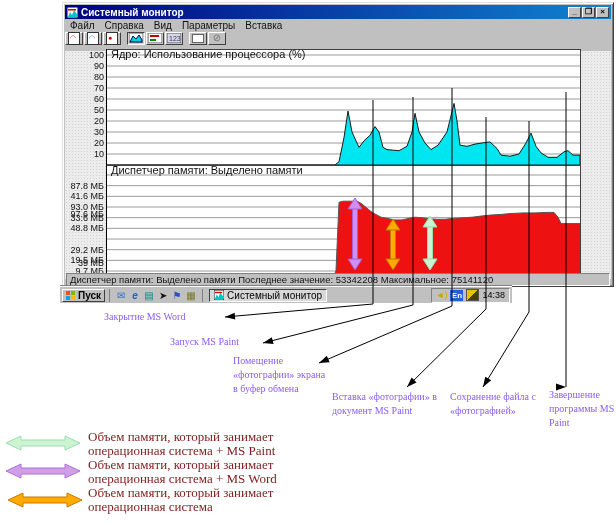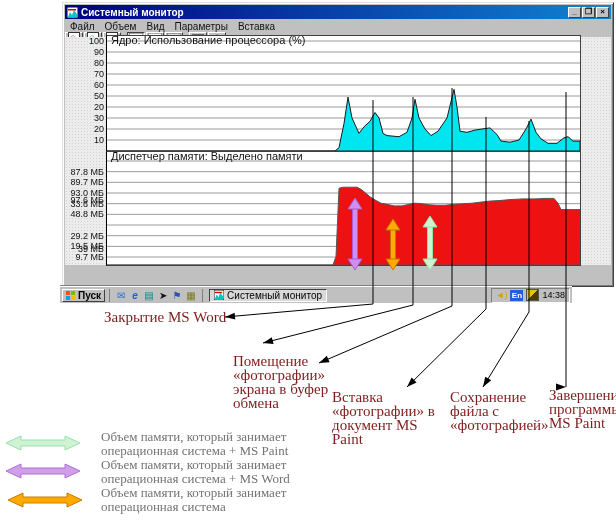--- a/index.html
+++ b/index.html
@@ -13,45 +13,45 @@
             background:linear-gradient(90deg,#000080,#1084d0);
             display:flex;align-items:center;padding:0 2px;color:#fff;
             font-size:10px;font-weight:bold;}
   .title-icon{width:11px;height:11px;margin-right:3px;flex:0 0 auto;}
   .title-text{flex:1;white-space:nowrap;overflow:hidden;}
   .tb-btn{width:13px;height:11px;background:#c0c0c0;border:1px solid;
           border-color:#fff #404040 #404040 #fff;font-size:8px;line-height:8px;
           color:#000;text-align:center;margin-left:1px;font-weight:bold;
           font-family:"Liberation Sans",sans-serif;padding:0;}
   .menubar{position:absolute;left:2px;top:17px;right:2px;height:12px;
-           display:flex;align-items:center;font-size:10px;color:#111;}
+           display:flex;font-size:10px;color:#111;}
   .menu-item{padding:0 5px;}
   .toolbar{position:absolute;left:2px;top:29px;right:2px;height:12px;
            display:flex;align-items:center;}
   .tool-btn{width:18px;height:13px;background:#c0c0c0;border:1px solid;
             border-color:#fff #404040 #404040 #fff;margin-right:1px;
             display:flex;align-items:center;justify-content:center;padding:0;}
   .tool-btn.pressed{border-color:#404040 #fff #fff #404040;background:#d0d0d0;}
   .tool-sep{width:5px;height:13px;}
   .doc-glyph{width:10px;height:11px;background:#fff;border:1px solid #333;position:relative;}
   .doc-glyph span{position:absolute;left:1px;top:1px;font-size:7px;line-height:7px;}
   
-  .client{position:absolute;left:2px;top:34px;right:2px;height:228px;background:#ececec;
+  .client{position:absolute;left:2px;top:48px;right:2px;height:228px;background:#ececec;
           background-image:radial-gradient(#d2d2d2 20%,rgba(0,0,0,0) 22%);background-size:3px 3px;}
   .plot{position:absolute;background:#fff;border:1px solid #404040;border-left-color:#000;}
   .plot svg{display:block;}
   .chart-title{position:absolute;font-size:11px;color:#111;white-space:nowrap;}
   .ticks{position:absolute;}
   .ticks div{position:absolute;right:0;font-size:9px;color:#111;white-space:nowrap;}
   .statusbar{position:absolute;left:3px;right:3px;top:270px;height:11px;
              border:1px solid;border-color:#808080 #fff #fff #808080;
              font-size:9.5px;color:#111;padding:0 3px;line-height:11px;
              white-space:nowrap;overflow:hidden;background:#c0c0c0;}
   
-  .taskbar{position:absolute;left:60px;top:286px;width:512px;height:17px;background:#c0c0c0;
+  .taskbar{position:absolute;left:60px;top:286px;width:452px;height:17px;background:#c0c0c0;
            border-top:1px solid #fff;box-shadow:0 -1px 0 #808080;
            display:flex;align-items:center;padding:0 2px;box-sizing:border-box;}
   .start-btn{height:13px;background:#c0c0c0;border:1px solid;
              border-color:#fff #404040 #404040 #fff;display:flex;align-items:center;
              font-size:10px;font-weight:bold;padding:0 3px;margin-right:4px;}
   .winflag{position:relative;width:9px;height:9px;margin-right:3px;}
   .winflag i{position:absolute;width:4px;height:4px;}
   .ql{display:flex;align-items:center;margin-right:6px;border-left:1px solid #808080;
       border-right:1px solid #808080;padding:0 4px;height:13px;}
   .ql span{width:14px;text-align:center;font-size:10px;line-height:13px;}
@@ -60,24 +60,24 @@
             font-size:10px;padding:0 4px;min-width:96px;}
   .task-btn .mini-icon{width:10px;height:10px;margin-right:3px;}
   .tray{margin-left:auto;height:13px;border:1px solid;border-color:#808080 #fff #fff #808080;
         display:flex;align-items:center;padding:0 4px;font-size:9px;gap:3px;}
   .en-badge{width:13px;height:11px;background:#245edb;color:#fff;font-size:8px;
             font-weight:bold;text-align:center;line-height:11px;}
   .disp-icon{width:11px;height:10px;background:linear-gradient(135deg,#e8c400 50%,#4a3c00 50%);
              border:1px solid #555;}
   .spk{color:#c8a800;font-size:9px;line-height:11px;}
   
-  .ann{position:absolute;font-family:"Liberation Serif",serif;font-size:15px;
-       line-height:14px;color:#7f1d1d;}
+  .ann{position:absolute;font-family:"Liberation Serif",serif;font-size:10px;
+       line-height:14px;color:#8b5cf6;}
   .legend-text{position:absolute;font-family:"Liberation Serif",serif;font-size:13px;
-               line-height:14px;color:#737373;width:240px;margin-left:13px;}
+               line-height:14px;color:#7f1d1d;width:240px;}
   .overlay{position:absolute;left:0;top:0;width:616px;height:531px;pointer-events:none;z-index:50;}
 </style>
 </head>
 <body>
 
 <div class="page">
 
   <div class="win">
 
     <div class="titlebar">
@@ -87,21 +87,21 @@
         <rect x="1" y="2" width="8" height="1.5" fill="#d00"></rect>
       </svg>
       <span class="title-text">Системный монитор</span>
       <button class="tb-btn">_</button>
       <button class="tb-btn">❐</button>
       <button class="tb-btn">×</button>
     </div>
 
     <div class="menubar">
       <span class="menu-item">Файл</span>
-      <span class="menu-item">Объем</span>
+      <span class="menu-item">Справка</span>
       <span class="menu-item">Вид</span>
       <span class="menu-item">Параметры</span>
       <span class="menu-item">Вставка</span>
     </div>
 
     <div class="toolbar">
       <button class="tool-btn">
           <span class="doc-glyph">
             <span style="color:#c00;">◠</span>
           </span>
@@ -174,21 +174,21 @@
             <line x1="0" y1="93" x2="473" y2="93" stroke="#9a9a9a" stroke-width="1"></line>
             <line x1="0" y1="104" x2="473" y2="104" stroke="#9a9a9a" stroke-width="1"></line>
             <polygon points="0,115.0 228,115.0 232,111.7 237,87.5 241,61.1 245,82.0 252,97.4 257,90.8 263,85.3 268,76.5 272,82.0 276,97.4 280,99.6 292,100.7 300,96.3 305,82.0 308,63.3 312,82.0 318,93.0 324,99.6 331,95.2 340,82.0 347,53.4 350,71.0 353,95.2 360,96.3 368,94.1 375,93.0 383,91.9 390,98.5 394,105.1 403,106.2 412,104.0 419,93.0 424,83.1 429,96.3 434,102.9 441,107.3 450,107.3 457,101.8 461,100.7 466,105.1 473,105.1 473,115" fill="#00e6f0" stroke="#1a1a1a" stroke-width="1"></polygon>
           </svg>
       </div>
       <div class="chart-title" style="left:46px;top:-3px;">Ядро: Использование процессора (%)</div>
 
       <div class="ticks" id="ticks2" style="left:0px;top:114px;width:39px;height:113px;">
           <div style="top: 5px; margin-top: 39px;">97.6 МБ</div>
           <div style="top: 15.67px;">87.8 МБ</div>
-          <div style="top: 26.34px;">89.7 МБ</div>
+          <div style="top: 26.34px;">41.6 МБ</div>
           <div style="top: 37.01px;">93.0 МБ</div>
           <div style="top: 47.68px;">33.6 МБ</div>
           <div style="top: 58.35px;">48.8 МБ</div>
           <div style="top: 69.02px; margin-top: 24px;">39 МБ</div>
           <div style="top: 79.69px;">29.2 МБ</div>
           <div style="top: 90.36px;">19.5 МБ</div>
           <div style="top: 101.03px;">9.7 МБ</div>
         </div>
       <div class="plot" style="left:41px;top:114px;width:473px;height:113px;">
         <svg id="plot2" width="473" height="113">
@@ -201,20 +201,21 @@
             <line x1="0" y1="73.02" x2="473" y2="73.02" stroke="#9a9a9a" stroke-width="1"></line>
             <line x1="0" y1="83.69" x2="473" y2="83.69" stroke="#9a9a9a" stroke-width="1"></line>
             <line x1="0" y1="94.36" x2="473" y2="94.36" stroke="#9a9a9a" stroke-width="1"></line>
             <line x1="0" y1="105.03" x2="473" y2="105.03" stroke="#9a9a9a" stroke-width="1"></line>
             <polygon points="0,113.0 226,113.0 229,104.5 232,36.3 236,35.2 250,35.2 254,37.3 258,40.5 263,44.8 268,48.0 274,51.2 280,52.3 287,53.9 295,53.9 302,52.3 308,51.2 315,51.7 322,52.8 330,53.3 338,53.3 347,52.3 357,51.7 365,51.2 374,50.1 383,49.1 393,48.5 404,47.5 416,46.9 428,46.9 440,46.4 447,46.4 451,51.2 454,57.6 462,57.6 473,57.6 473,113" fill="#ee1111" stroke="#555555" stroke-width="1"></polygon>
           </svg>
       </div>
       <div class="chart-title" style="left:46px;top:113px;">Диспетчер памяти: Выделено памяти</div>
     </div>
 
+    <div class="statusbar">Диспетчер памяти: Выделено памяти  Последнее значение: 53342208  Максимальное: 75141120</div>
   </div>
 
   <div class="taskbar">
     <button class="start-btn">
       <span class="winflag">
         <i style="left:0;top:0;background:#f25022;"></i>
           <i style="left:5px;top:0;background:#7fba00;"></i>
         <i style="left:0;top:5px;background:#00a4ef;"></i>
           <i style="left:5px;top:5px;background:#ffb900;"></i>
       </span>
@@ -238,20 +239,21 @@
     </button>
     <span class="tray">
       <span class="spk">◄)</span>
       <span class="en-badge">En</span>
       <span class="disp-icon"></span>
       <span>14:38</span>
     </span>
   </div>
 
   <div class="ann" style="left:104px;top:310px;width:130px;">Закрытие MS Word</div>
+  <div class="ann" style="left:170px;top:335px;width:130px;">Запуск MS Paint</div>
   <div class="ann" style="left:233px;top:354px;width:96px;">Помещение «фотографии» экрана в буфер обмена</div>
   <div class="ann" style="left:332px;top:390px;width:116px;">Вставка «фотографии» в документ MS Paint</div>
   <div class="ann" style="left:450px;top:390px;width:104px;">Сохранение файла с «фотографией»</div>
   <div class="ann" style="left:549px;top:388px;width:84px;">Завершение программы MS Paint</div>
 
   <div class="legend-text" style="left:88px;top:430px;">Объем памяти, который занимает операционная система + MS Paint</div>
   <div class="legend-text" style="left:88px;top:458px;">Объем памяти, который занимает операционная система + MS Word</div>
   <div class="legend-text" style="left:88px;top:486px;">Объем памяти, который занимает операционная система</div>
 
   <svg class="overlay" id="overlay">

